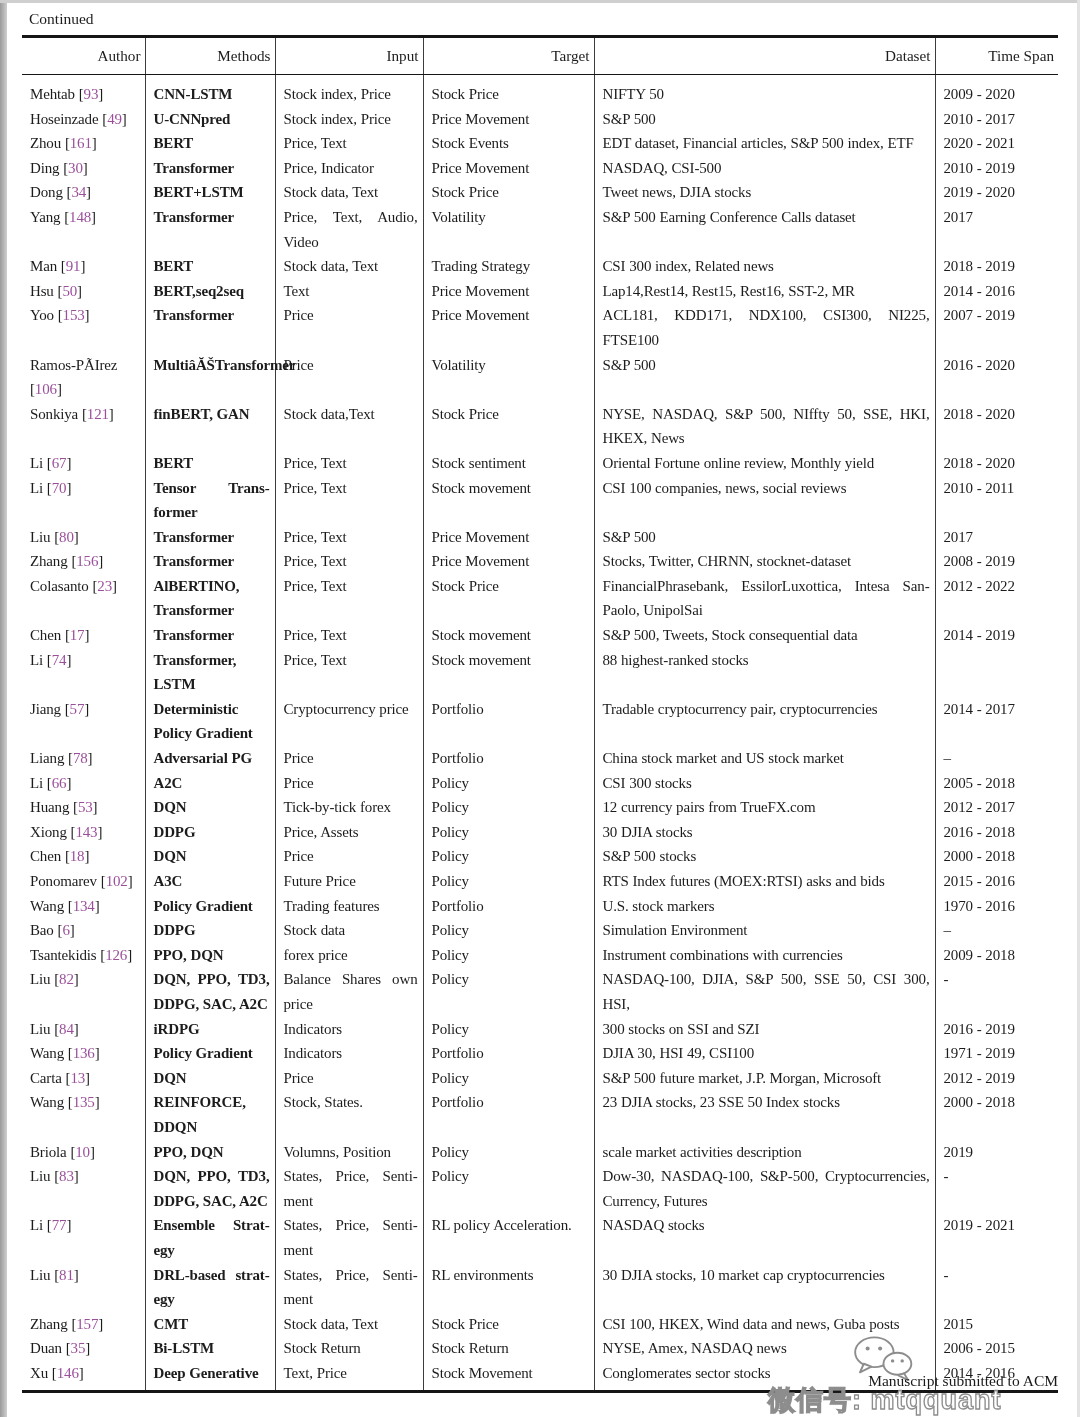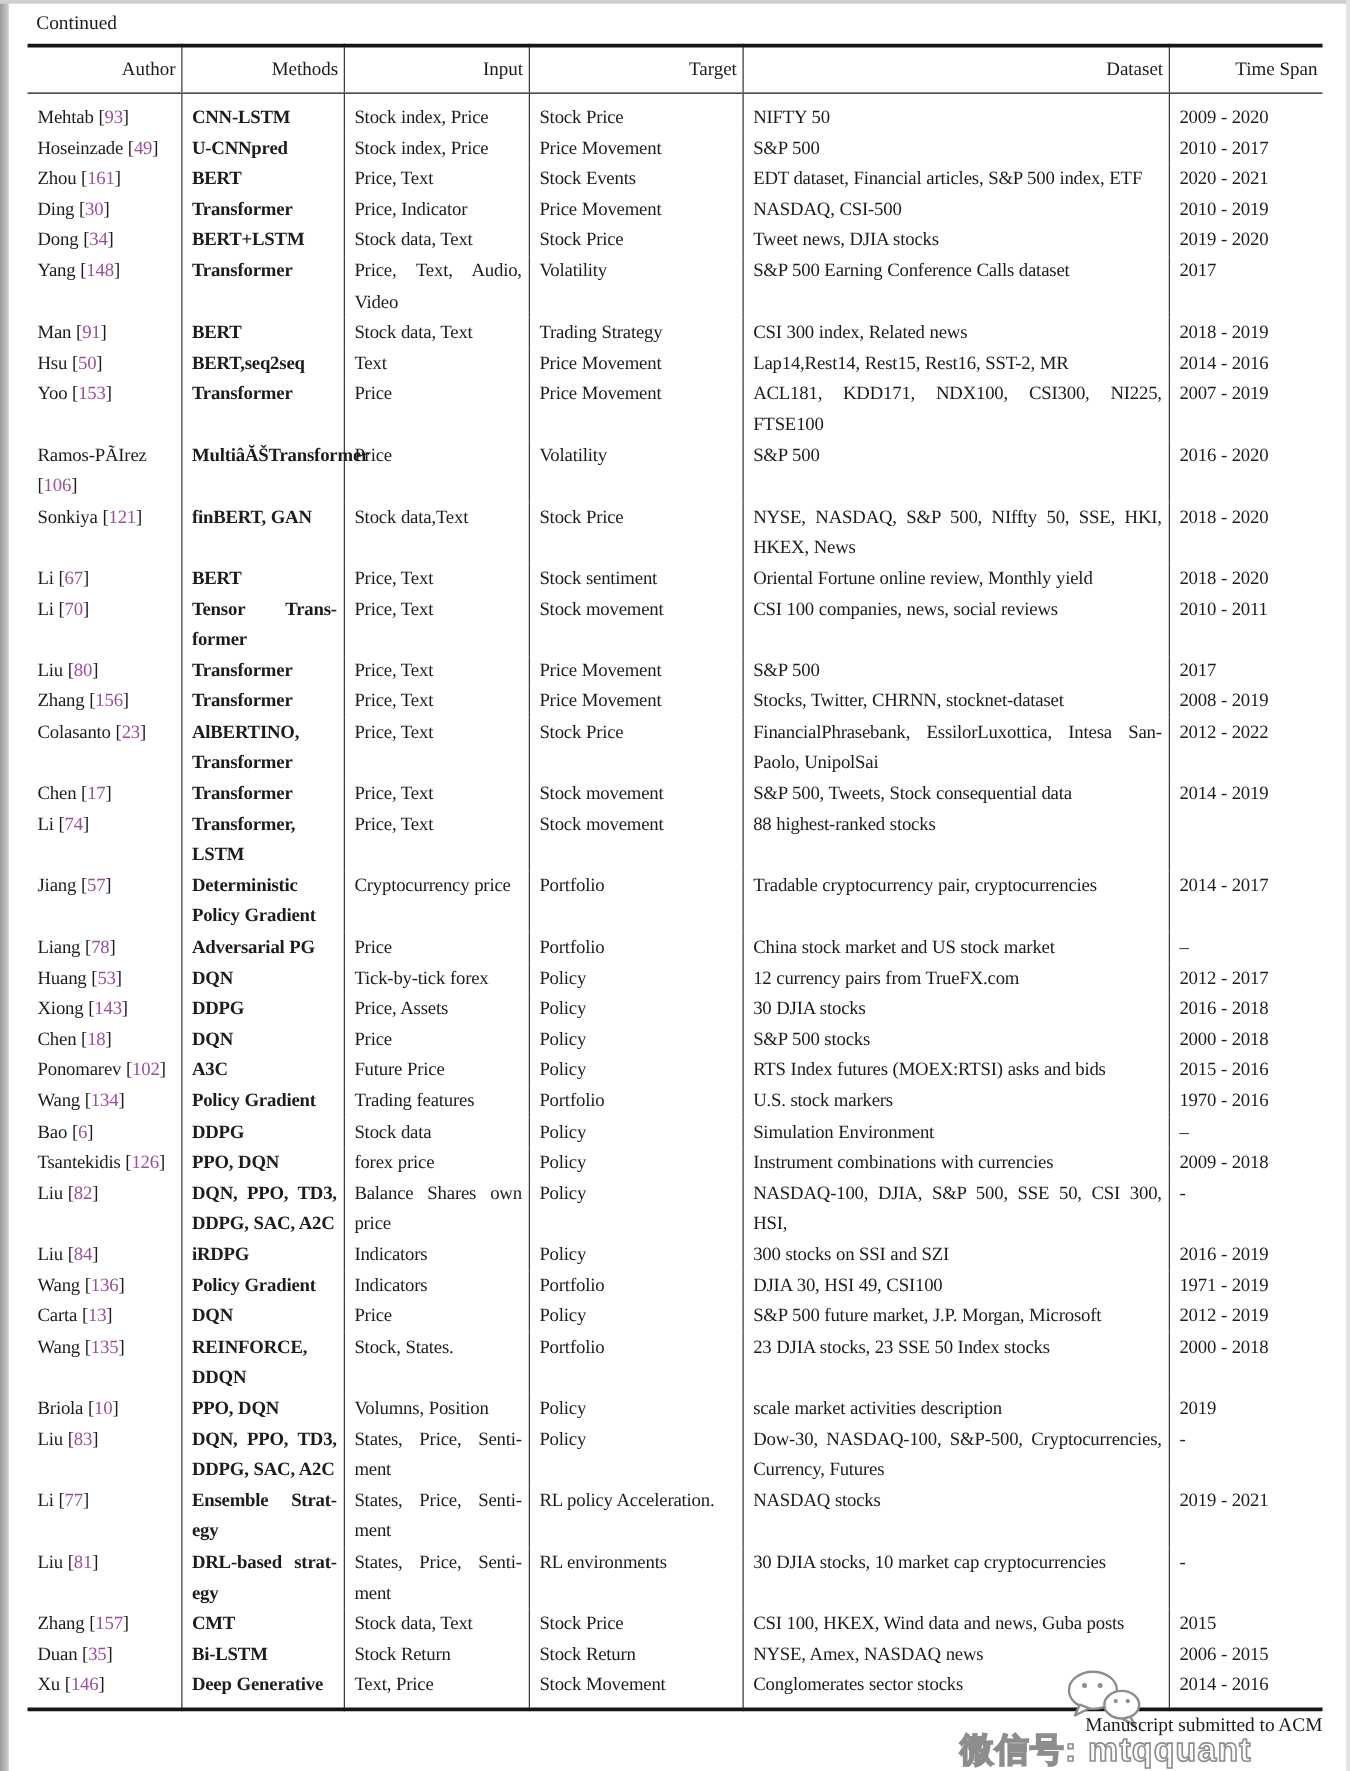--- a/index.html
+++ b/index.html
@@ -256,20 +256,28 @@
 
   <tr>
     <td class="c-author"><span>Liang</span><span> [</span><span class="ref">78</span><span>]</span></td>
     <td class="c-methods">Adversarial PG</td>
     <td class="c-input">Price</td>
     <td class="c-target">Portfolio</td>
     <td class="c-dataset">China stock market and US stock market</td>
     <td class="c-time">–</td>
   </tr>
 
+  <tr>
+    <td class="c-author"><span>Li</span><span> [</span><span class="ref">66</span><span>]</span></td>
+    <td class="c-methods">A2C</td>
+    <td class="c-input">Price</td>
+    <td class="c-target">Policy</td>
+    <td class="c-dataset">CSI 300 stocks</td>
+    <td class="c-time">2005 - 2018</td>
+  </tr>
 
   <tr>
     <td class="c-author"><span>Huang</span><span> [</span><span class="ref">53</span><span>]</span></td>
     <td class="c-methods">DQN</td>
     <td class="c-input">Tick-by-tick forex</td>
     <td class="c-target">Policy</td>
     <td class="c-dataset">12 currency pairs from TrueFX.com</td>
     <td class="c-time">2012 - 2017</td>
   </tr>
 

